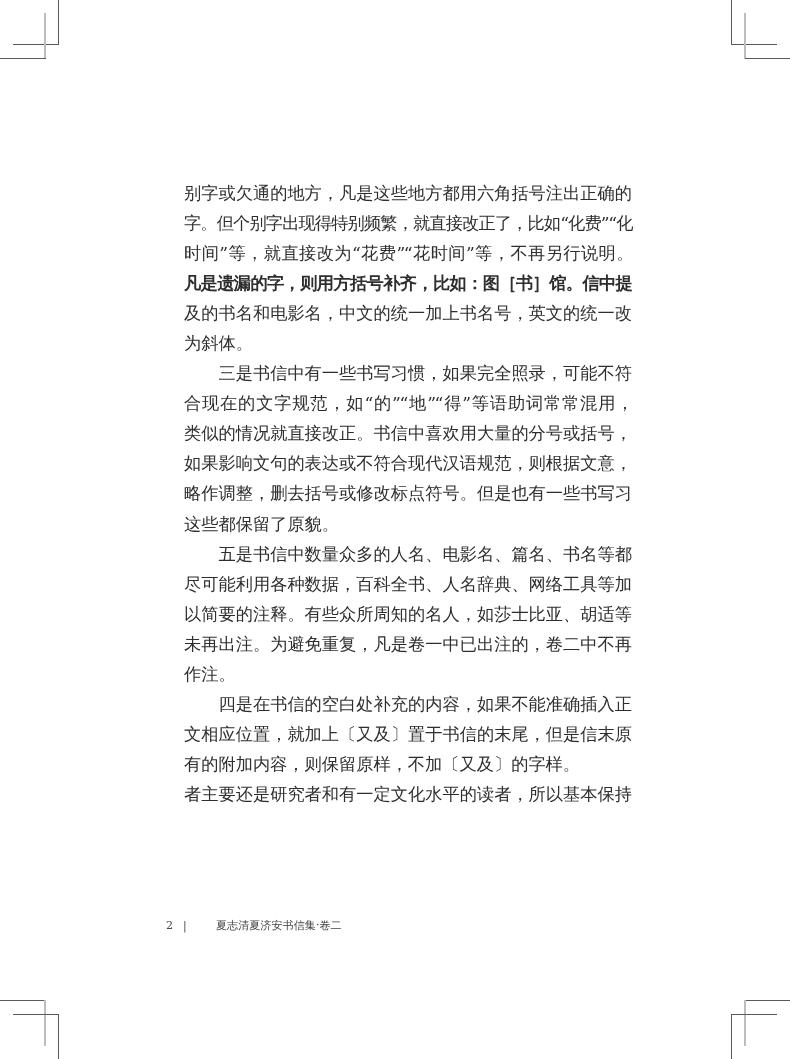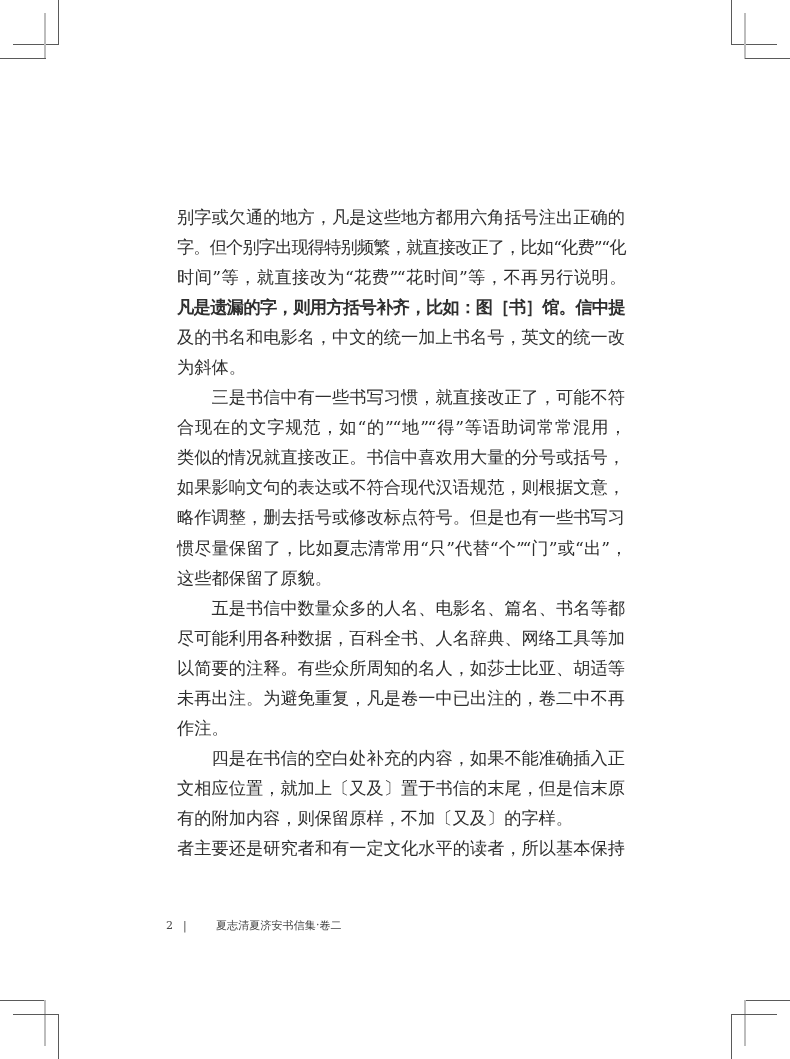--- a/index.html
+++ b/index.html
@@ -17,25 +17,24 @@
     }
     .mark {
       position: absolute;
       background: #5a5a5a;
     }
     .mark.gray {
       background: #bdbdbd;
     }
     .text-block {
       position: absolute;
-      left: 177px;
+      left: 184px;
       top: 178px;
       width: 448px;
       font-size: 17.23px;
-      margin-top: 24px;
     }
     .line {
       height: 30.05px;
       line-height: 30.05px;
       white-space: nowrap;
       text-align: justify;
       text-align-last: justify;
       text-justify: inter-character;
       overflow: visible;
     }
@@ -95,26 +94,25 @@
   <div class="paragraph">
     <div class="line">别字或欠通的地方，凡是这些地方都用六角括号注出正确的</div>
     <div class="line ls-28">字。但个别字出现得特别频繁，就直接改正了，比如“化费”“化</div>
     <div class="line ls-28">时间”等，就直接改为“花费”“花时间”等，不再另行说明。</div>
     <div class="line ls-27">凡是遗漏的字，则用方括号补齐，比如：图［书］馆。信中提</div>
     <div class="line">及的书名和电影名，中文的统一加上书名号，英文的统一改</div>
     <div class="line end">为斜体。</div>
   </div>
 
   <div class="paragraph">
-    <div class="line indent">三是书信中有一些书写习惯，就直接改正了，可能不符</div>
+    <div class="line indent">三是书信中有一些书写习惯，如果完全照录，可能不符</div>
     <div class="line ls-28">合现在的文字规范，如“的”“地”“得”等语助词常常混用，</div>
     <div class="line">类似的情况就直接改正。书信中喜欢用大量的分号或括号，</div>
     <div class="line">如果影响文句的表达或不符合现代汉语规范，则根据文意，</div>
     <div class="line">略作调整，删去括号或修改标点符号。但是也有一些书写习</div>
-    <div class="line ls-30">惯尽量保留了，比如夏志清常用“只”代替“个”“门”或“出”，</div>
     <div class="line end">这些都保留了原貌。</div>
   </div>
 
   <div class="paragraph">
     <div class="line indent">五是书信中数量众多的人名、电影名、篇名、书名等都</div>
     <div class="line">尽可能利用各种数据，百科全书、人名辞典、网络工具等加</div>
     <div class="line">以简要的注释。有些众所周知的名人，如莎士比亚、胡适等</div>
     <div class="line">未再出注。为避免重复，凡是卷一中已出注的，卷二中不再</div>
     <div class="line end">作注。</div>
   </div>

